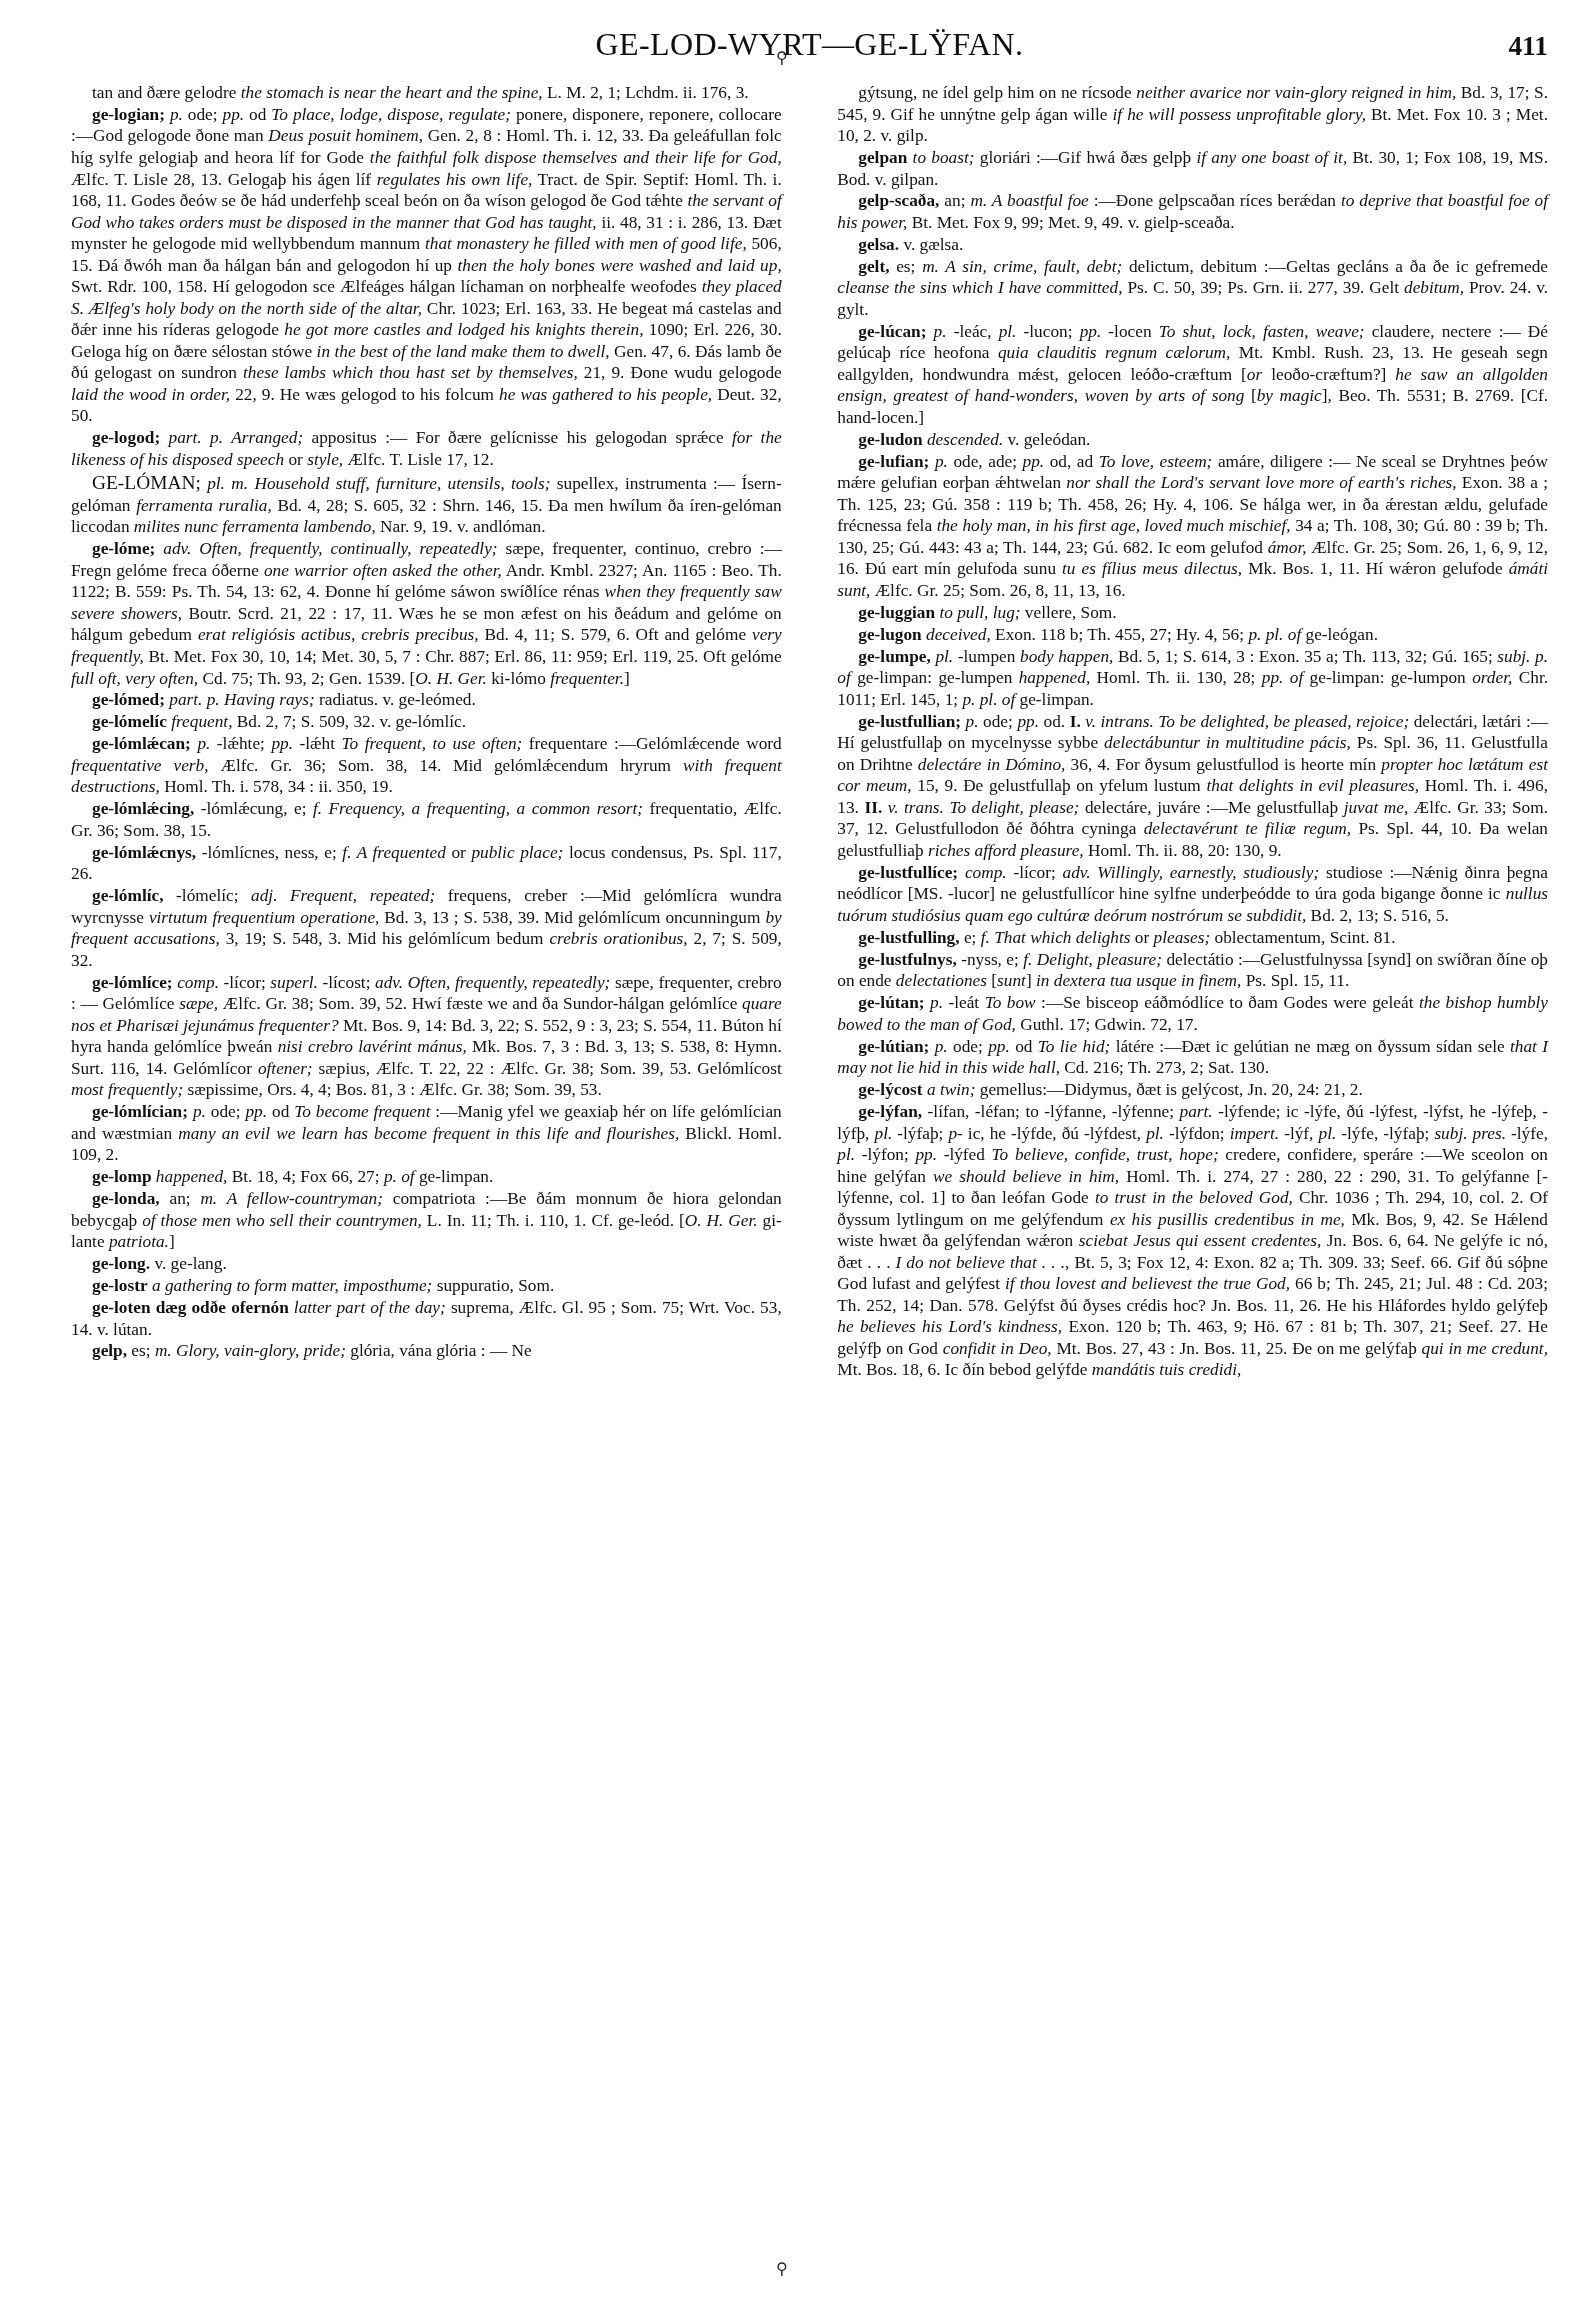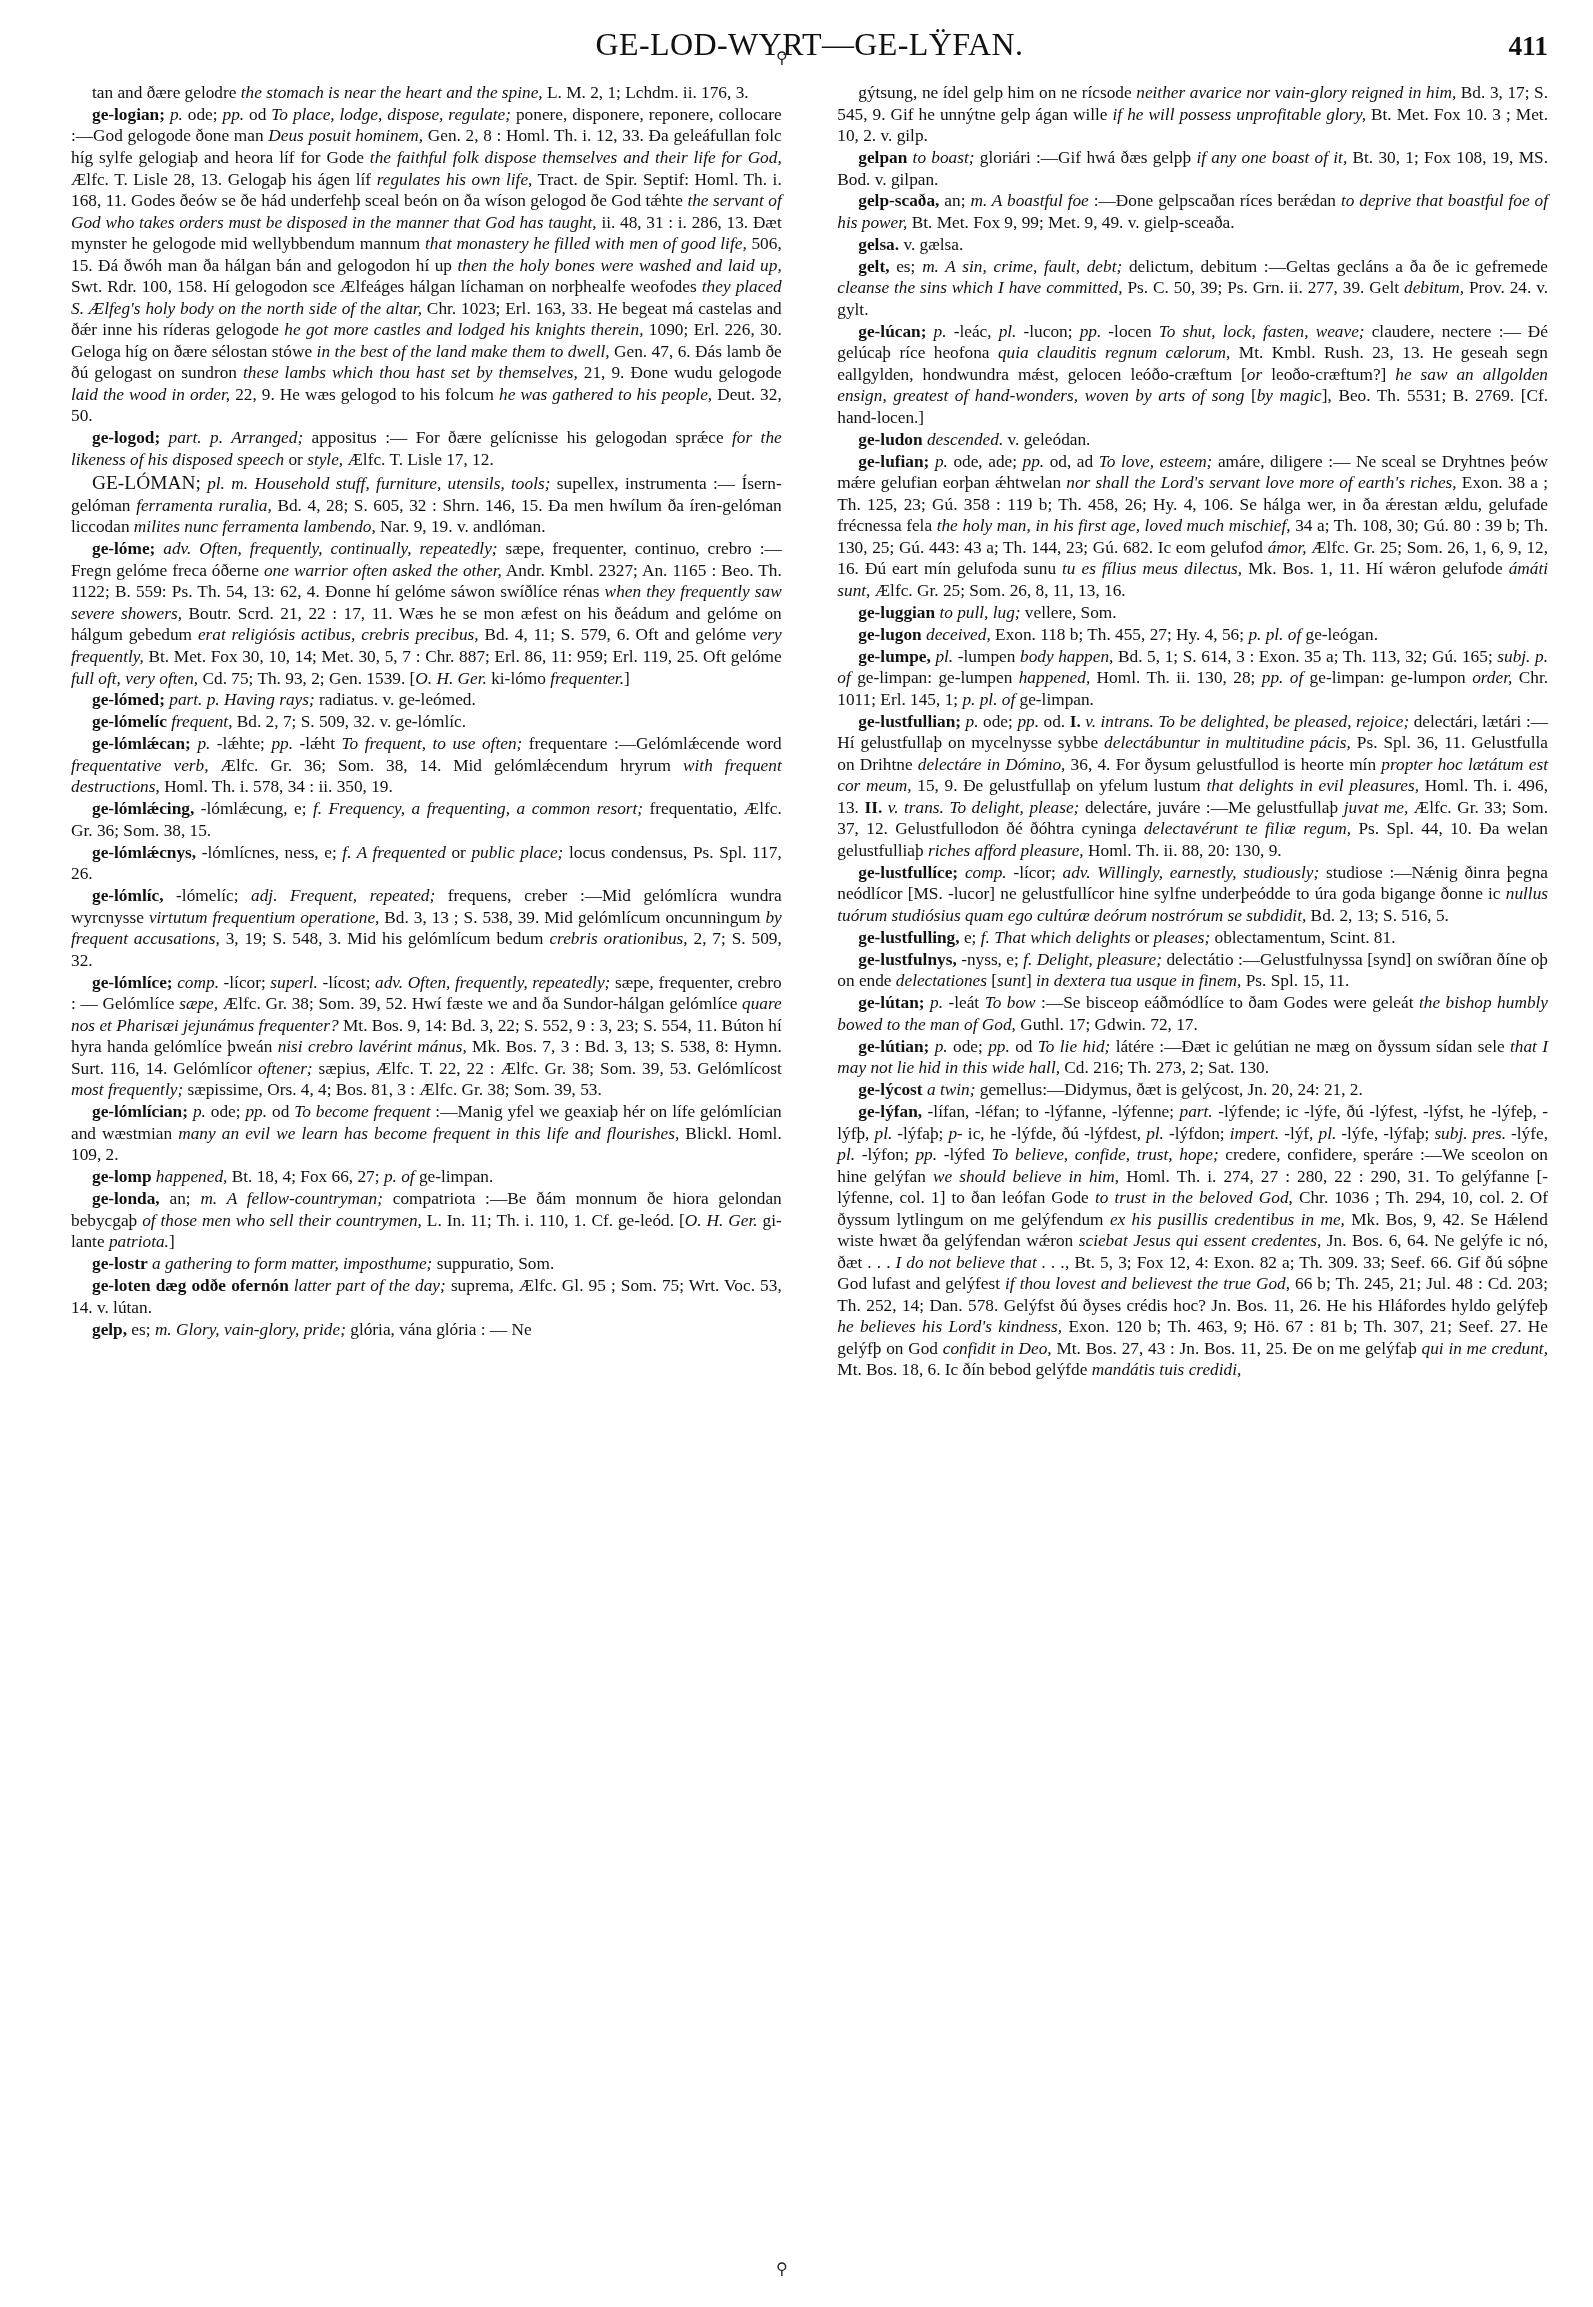--- a/index.html
+++ b/index.html
@@ -108,20 +108,21 @@
         <p class="entry"><b>ge-lómed;</b> <i>part. p. Having rays;</i> radiatus. v. ge-leómed.</p>
         <p class="entry"><b>ge-lómelíc</b> <i>frequent,</i> Bd. 2, 7; S. 509, 32. v. ge-lómlíc.</p>
         <p class="entry"><b>ge-lómlǽcan;</b> <i>p.</i> -lǽhte; <i>pp.</i> -lǽht <i>To frequent, to use often;</i> frequentare :—Gelómlǽcende word <i>frequentative verb,</i> Ælfc. Gr. 36; Som. 38, 14. Mid gelómlǽcendum hryrum <i>with frequent destructions,</i> Homl. Th. i. 578, 34 : ii. 350, 19.</p>
         <p class="entry"><b>ge-lómlǽcing,</b> -lómlǽcung, e; <i>f. Frequency, a frequenting, a common resort;</i> frequentatio, Ælfc. Gr. 36; Som. 38, 15.</p>
         <p class="entry"><b>ge-lómlǽcnys,</b> -lómlícnes, ness, e; <i>f. A frequented</i> or <i>public place;</i> locus condensus, Ps. Spl. 117, 26.</p>
         <p class="entry"><b>ge-lómlíc,</b> -lómelíc; <i>adj. Frequent, repeated;</i> frequens, creber :—Mid gelómlícra wundra wyrcnysse <i>virtutum frequentium operatione,</i> Bd. 3, 13 ; S. 538, 39. Mid gelómlícum oncunningum <i>by frequent accusations,</i> 3, 19; S. 548, 3. Mid his gelómlícum bedum <i>crebris orationibus,</i> 2, 7; S. 509, 32.</p>
         <p class="entry"><b>ge-lómlíce;</b> <i>comp.</i> -lícor; <i>superl.</i> -lícost; <i>adv. Often, frequently, repeatedly;</i> sæpe, frequenter, crebro : — Gelómlíce <i>sæpe,</i> Ælfc. Gr. 38; Som. 39, 52. Hwí fæste we and ða Sundor-hálgan gelómlíce <i>quare nos et Pharisæi jejunámus frequenter?</i> Mt. Bos. 9, 14: Bd. 3, 22; S. 552, 9 : 3, 23; S. 554, 11. Búton hí hyra handa gelómlíce þweán <i>nisi crebro lavérint mánus,</i> Mk. Bos. 7, 3 : Bd. 3, 13; S. 538, 8: Hymn. Surt. 116, 14. Gelómlícor <i>oftener;</i> sæpius, Ælfc. T. 22, 22 : Ælfc. Gr. 38; Som. 39, 53. Gelómlícost <i>most frequently;</i> sæpissime, Ors. 4, 4; Bos. 81, 3 : Ælfc. Gr. 38; Som. 39, 53.</p>
         <p class="entry"><b>ge-lómlícian;</b> <i>p.</i> ode; <i>pp.</i> od <i>To become frequent</i> :—Manig yfel we geaxiaþ hér on lífe gelómlícian and wæstmian <i>many an evil we learn has become frequent in this life and flourishes,</i> Blickl. Homl. 109, 2.</p>
         <p class="entry"><b>ge-lomp</b> <i>happened,</i> Bt. 18, 4; Fox 66, 27; <i>p. of</i> ge-limpan.</p>
         <p class="entry"><b>ge-londa,</b> an; <i>m. A fellow-countryman;</i> compatriota :—Be ðám monnum ðe hiora gelondan bebycgaþ <i>of those men who sell their countrymen,</i> L. In. 11; Th. i. 110, 1. Cf. ge-leód. [<i>O. H. Ger.</i> gi-lante <i>patriota.</i>]</p>
+        <p class="entry"><b>ge-long.</b> v. ge-lang.</p>
         <p class="entry"><b>ge-lostr</b> <i>a gathering to form matter, imposthume;</i> suppuratio, Som.</p>
         <p class="entry"><b>ge-loten dæg odðe ofernón</b> <i>latter part of the day;</i> suprema, Ælfc. Gl. 95 ; Som. 75; Wrt. Voc. 53, 14. v. lútan.</p>
         <p class="entry"><b>gelp,</b> es; <i>m. Glory, vain-glory, pride;</i> glória, vána glória : — Ne</p>
       </div>
     <div class="col-divider"></div>
     <div class="col" id="col-right">
         <p class="entry">gýtsung, ne ídel gelp him on ne rícsode <i>neither avarice nor vain-glory reigned in him,</i> Bd. 3, 17; S. 545, 9. Gif he unnýtne gelp ágan wille <i>if he will possess unprofitable glory,</i> Bt. Met. Fox 10. 3 ; Met. 10, 2. v. gilp.</p>
         <p class="entry"><b>gelpan</b> <i>to boast;</i> gloriári :—Gif hwá ðæs gelpþ <i>if any one boast of it,</i> Bt. 30, 1; Fox 108, 19, MS. Bod. v. gilpan.</p>
         <p class="entry"><b>gelp-scaða,</b> an; <i>m. A boastful foe</i> :—Ðone gelpscaðan ríces berǽdan <i>to deprive that boastful foe of his power,</i> Bt. Met. Fox 9, 99; Met. 9, 49. v. gielp-sceaða.</p>
         <p class="entry"><b>gelsa.</b> v. gælsa.</p>

